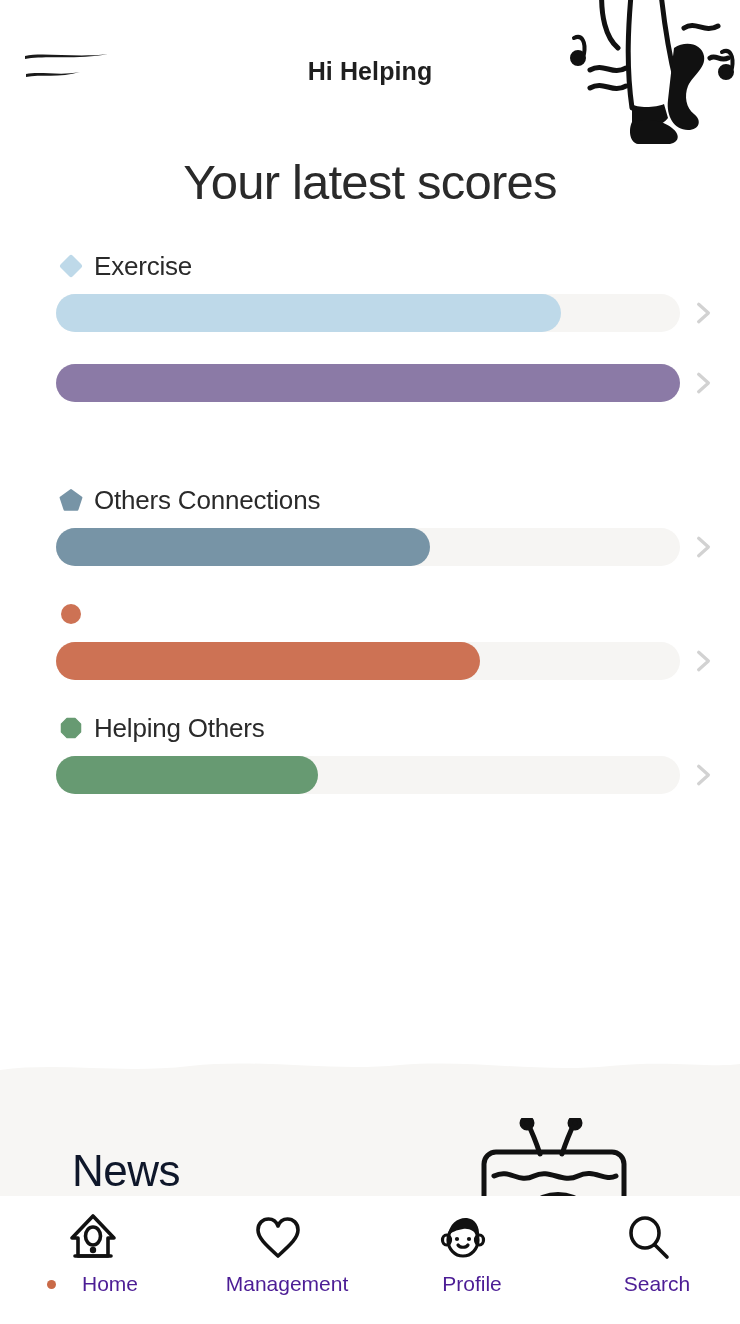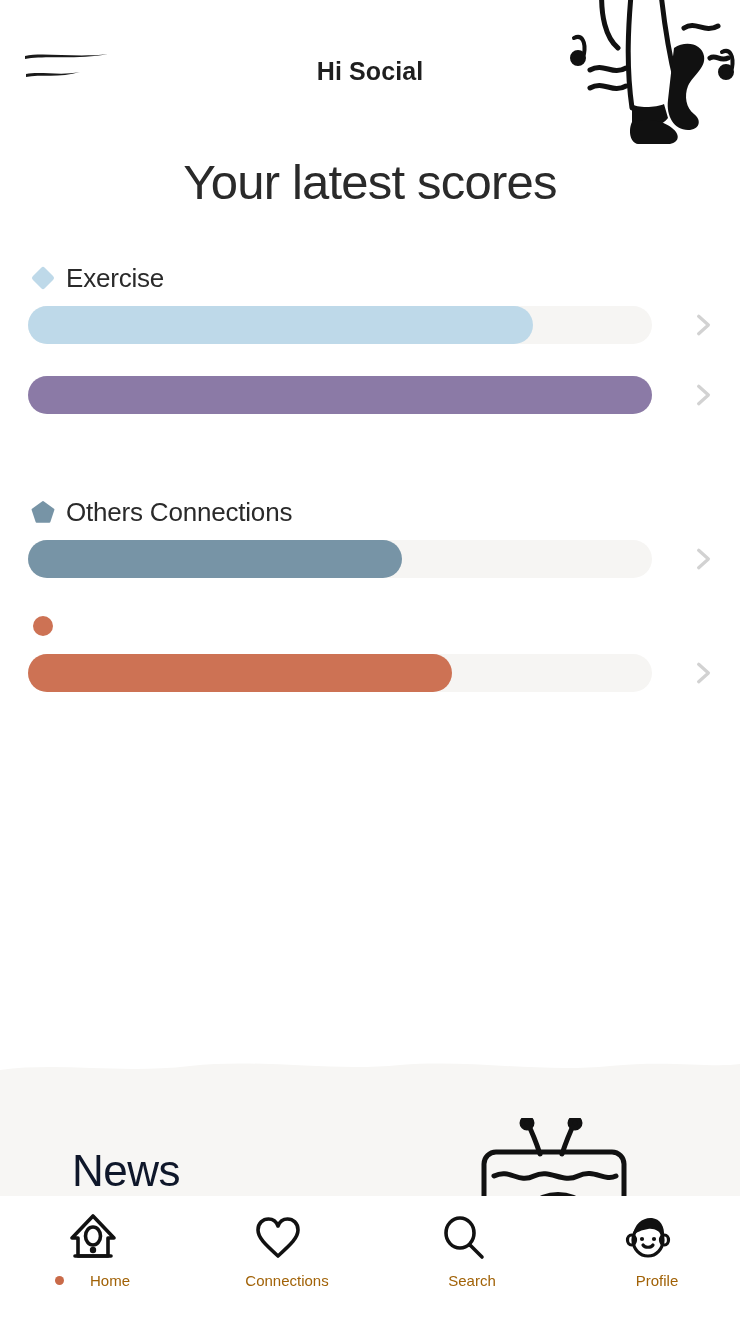--- a/index.html
+++ b/index.html
@@ -27,21 +27,21 @@
 
   
   .page-title {
     text-align:center;
     font-size:49px; font-weight:400; color:#2a2a2a;
     letter-spacing:-.8px;
     margin-top:4px;
   }
 
   
-  .scores { margin-top:46px; }
+  .scores { margin-top:34px;padding-left:28px; }
   .score-row { position:relative; height:114px; }
   .score-head { display:flex; align-items:center; gap:10px; padding-left:30px; height:44px; }
   .shape { width:26px; height:26px; flex:none; }
   .score-label { font-size:26px; color:#2a2a2a; letter-spacing:-.2px; line-height:1; }
   .bar-wrap { position:relative; margin-top:6px; padding-left:28px; }
   .track { position:relative; width:624px; height:38px; background:#f6f5f3; border-radius:19px; }
   .fill { position:absolute; left:0; top:0; height:38px; border-radius:19px; }
   .chev {
     position:absolute; right:24px; top:50%; transform:translateY(-50%);
     width:26px; height:26px;
@@ -67,37 +67,37 @@
   .nav-wave { position:absolute; left:0; top:-22px; width:740px; height:40px; }
   .nav-items { display:flex; height:100%; padding-top:16px; }
   .nav-item {
     flex:1; display:flex; flex-direction:column; align-items:center;
     gap:8px; cursor:pointer;
   }
   .nav-icon { width:52px; height:52px; display:block; }
   .nav-label-wrap { display:flex; align-items:center; gap:7px; }
   .nav-dot { width:9px; height:9px; border-radius:50%; background:#c96a48; display:none; }
   .nav-item.active .nav-dot { display:block; }
-  .nav-label { font-size:15px; color:#a16207;margin-left:19px; }
+  .nav-label { font-size:21px; color:#4c1d95;margin-left:19px; }
 </style>
 </head>
 <body>
 
 <div class="screen">
 
   <div class="header">
 
     <div class="menu-btn">
       <svg viewBox="0 0 92 42" width="92" height="42">
         <path d="M3 10 C20 6, 55 12, 86 8 C57 14, 22 9, 3 13 Z" fill="#1a1a1a"></path>
         <path d="M4 28 C18 25, 38 30, 58 26 C38 32, 18 28, 4 31 Z" fill="#1a1a1a"></path>
       </svg>
     </div>
 
-    <div class="greeting">Hi Social</div>
+    <div class="greeting">Hi Helping</div>
 
     <div class="header-illo">
       <svg viewBox="0 0 180 155" width="180" height="155">
         <g fill="none" stroke="#111" stroke-width="5" stroke-linecap="round" stroke-linejoin="round">
           <path d="M42 -10 C40 20, 46 42, 58 52"></path>
           <path d="M72 -12 C68 30, 66 70, 72 112"></path>
           <path d="M100 -12 C104 28, 110 62, 116 86"></path>
           <path d="M30 74 C44 66, 52 80, 66 72"></path>
           <path d="M30 92 C44 84, 52 98, 66 90"></path>
           <path d="M124 32 C136 24, 144 38, 158 30"></path>
@@ -175,20 +175,36 @@
         <div class="track">
           <div class="fill" id="fill3" style="width: 68%; background: rgb(205, 114, 84);"></div>
         </div>
         <svg class="chev" viewBox="0 0 24 24">
           <path d="M8 4 L17 12 L8 20" fill="none" stroke="#d2d2d2" stroke-width="3" stroke-linecap="round" stroke-linejoin="round"></path>
         </svg>
       </div>
     </div>
 
 
+    <div class="score-row">
+      <div class="score-head">
+        <svg class="shape" viewBox="0 0 26 26">
+          <path d="M9 3.5 L17 3.5 L22.5 9 L22.5 17 L17 22.5 L9 22.5 L3.5 17 L3.5 9 Z" fill="#679a72" stroke="#679a72" stroke-width="1.5" stroke-linejoin="round"></path>
+        </svg>
+        <span class="score-label">Helping Others</span>
+      </div>
+      <div class="bar-wrap">
+        <div class="track">
+          <div class="fill" id="fill5" style="width: 42%; background: rgb(103, 154, 114);"></div>
+        </div>
+        <svg class="chev" viewBox="0 0 24 24">
+          <path d="M8 4 L17 12 L8 20" fill="none" stroke="#d2d2d2" stroke-width="3" stroke-linecap="round" stroke-linejoin="round"></path>
+        </svg>
+      </div>
+    </div>
   </div>
 
   <div class="news-panel">
     <svg class="news-wave" viewBox="0 0 740 26" preserveAspectRatio="none">
       <path d="M0 14 C60 6, 120 18, 190 10 C260 2, 330 16, 400 9 C470 3, 540 17, 610 10 C670 4, 710 12, 740 8 L740 0 L0 0 Z" fill="#ffffff"></path>
     </svg>
   </div>
   <div class="news-title">News</div>
   <div class="news-illo">
     <svg viewBox="0 0 176 130" width="176" height="130">
@@ -226,34 +242,21 @@
         </div>
       </div>
 
 
       <div class="nav-item">
         <svg class="nav-icon" viewBox="0 0 52 52">
           <path d="M26 44 C14 33, 6 26, 6 18 C6 11, 11 7, 16.5 7 C21 7, 24.5 10, 26 14 C27.5 10, 31 7, 35.5 7 C41 7, 46 11, 46 18 C46 26, 38 33, 26 44 Z" fill="none" stroke="#111" stroke-width="3.6" stroke-linejoin="round"></path>
         </svg>
         <div class="nav-label-wrap">
 
-          <span class="nav-label">Connections</span>
-        </div>
-      </div>
-
-      <div class="nav-item">
-        <svg class="nav-icon" viewBox="0 0 52 52">
-          <g fill="none" stroke="#111" stroke-width="3.6" stroke-linecap="round">
-            <ellipse cx="23" cy="21" rx="14" ry="15"></ellipse>
-            <path d="M33 33 L45 45"></path>
-          </g>
-        </svg>
-        <div class="nav-label-wrap">
-
-          <span class="nav-label">Search</span>
+          <span class="nav-label">Management</span>
         </div>
       </div>
 
       <div class="nav-item">
         <svg class="nav-icon" viewBox="0 0 52 52">
           <g fill="none" stroke="#111" stroke-width="3.2" stroke-linecap="round" stroke-linejoin="round">
             <ellipse cx="26" cy="28" rx="15" ry="16"></ellipse>
             <ellipse cx="9.5" cy="28" rx="4" ry="5"></ellipse>
             <ellipse cx="42.5" cy="28" rx="4" ry="5"></ellipse>
             <path d="M21 33 C23 36, 29 36, 31 33"></path>
@@ -261,16 +264,29 @@
           <path d="M11 24 C12 11, 22 5, 30 6 C38 7, 43 14, 42 25 C38 19, 32 16, 26 17 C20 18, 14 20, 11 24 Z" fill="#111"></path>
           <circle cx="20" cy="27" r="2.1" fill="#111"></circle>
           <circle cx="32" cy="27" r="2.1" fill="#111"></circle>
         </svg>
         <div class="nav-label-wrap">
 
           <span class="nav-label">Profile</span>
         </div>
       </div>
 
+      <div class="nav-item">
+        <svg class="nav-icon" viewBox="0 0 52 52">
+          <g fill="none" stroke="#111" stroke-width="3.6" stroke-linecap="round">
+            <ellipse cx="23" cy="21" rx="14" ry="15"></ellipse>
+            <path d="M33 33 L45 45"></path>
+          </g>
+        </svg>
+        <div class="nav-label-wrap">
+
+          <span class="nav-label">Search</span>
+        </div>
+      </div>
+
     </div>
   </div>
 
 </div>
 
 </body></html>

